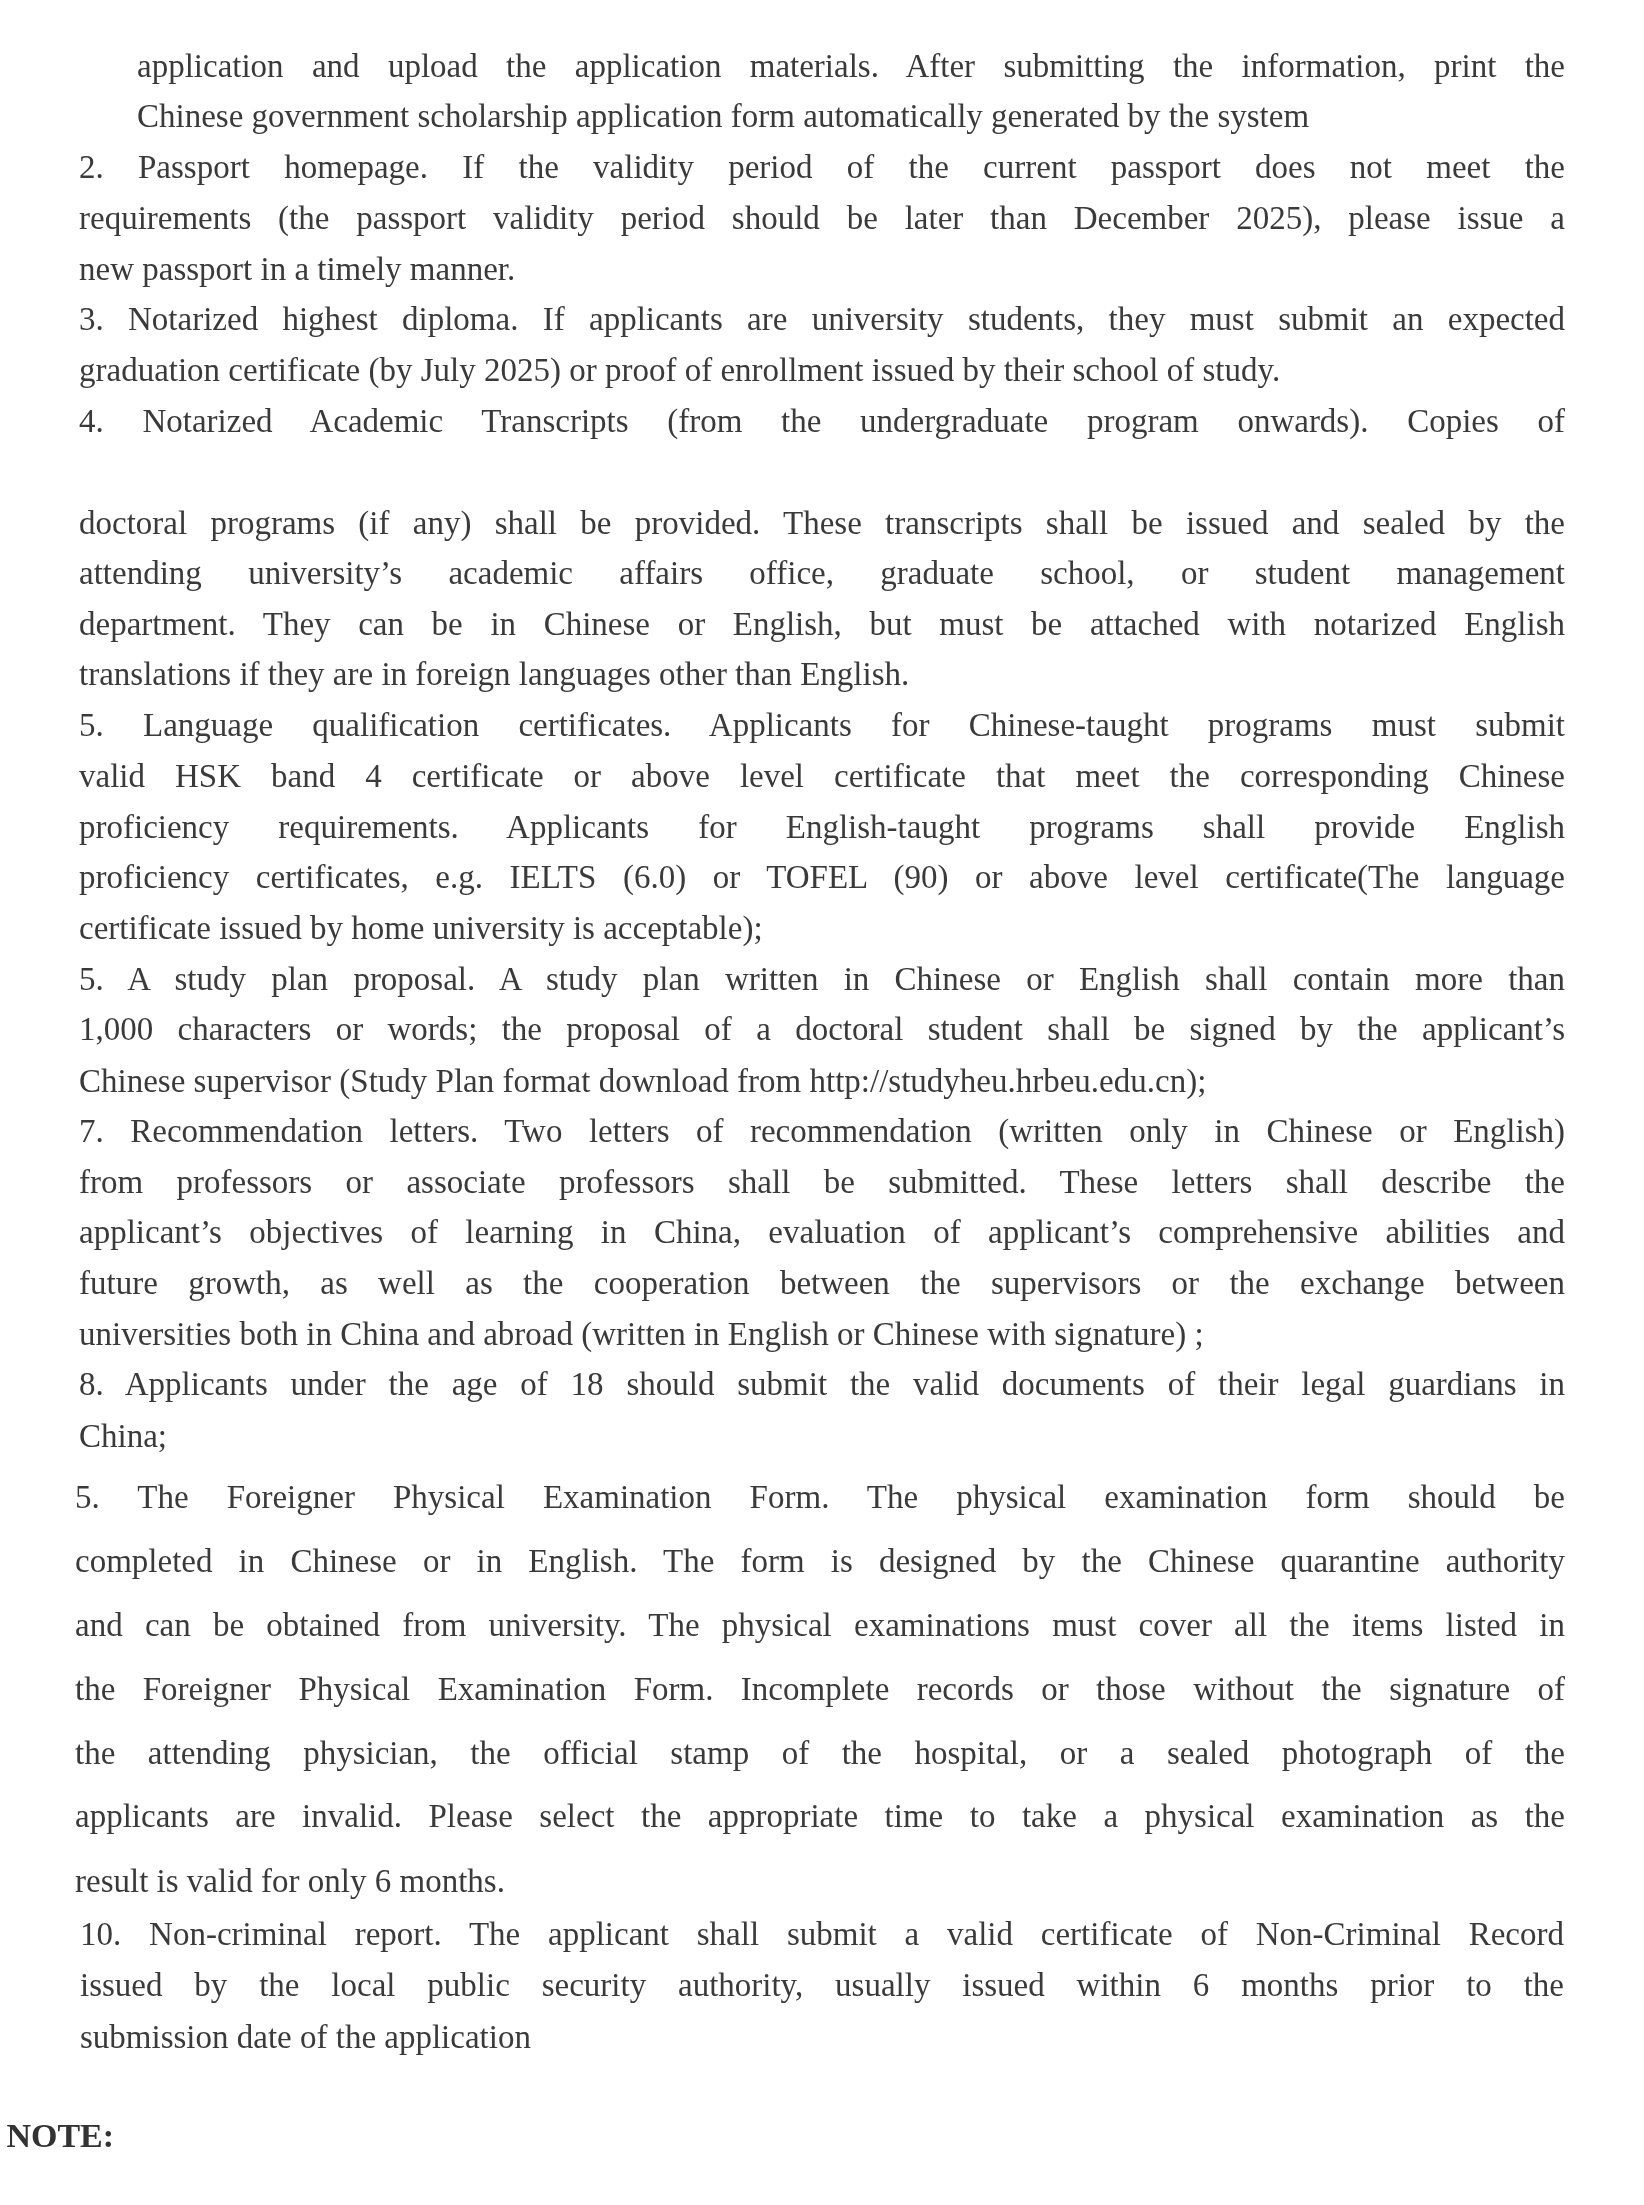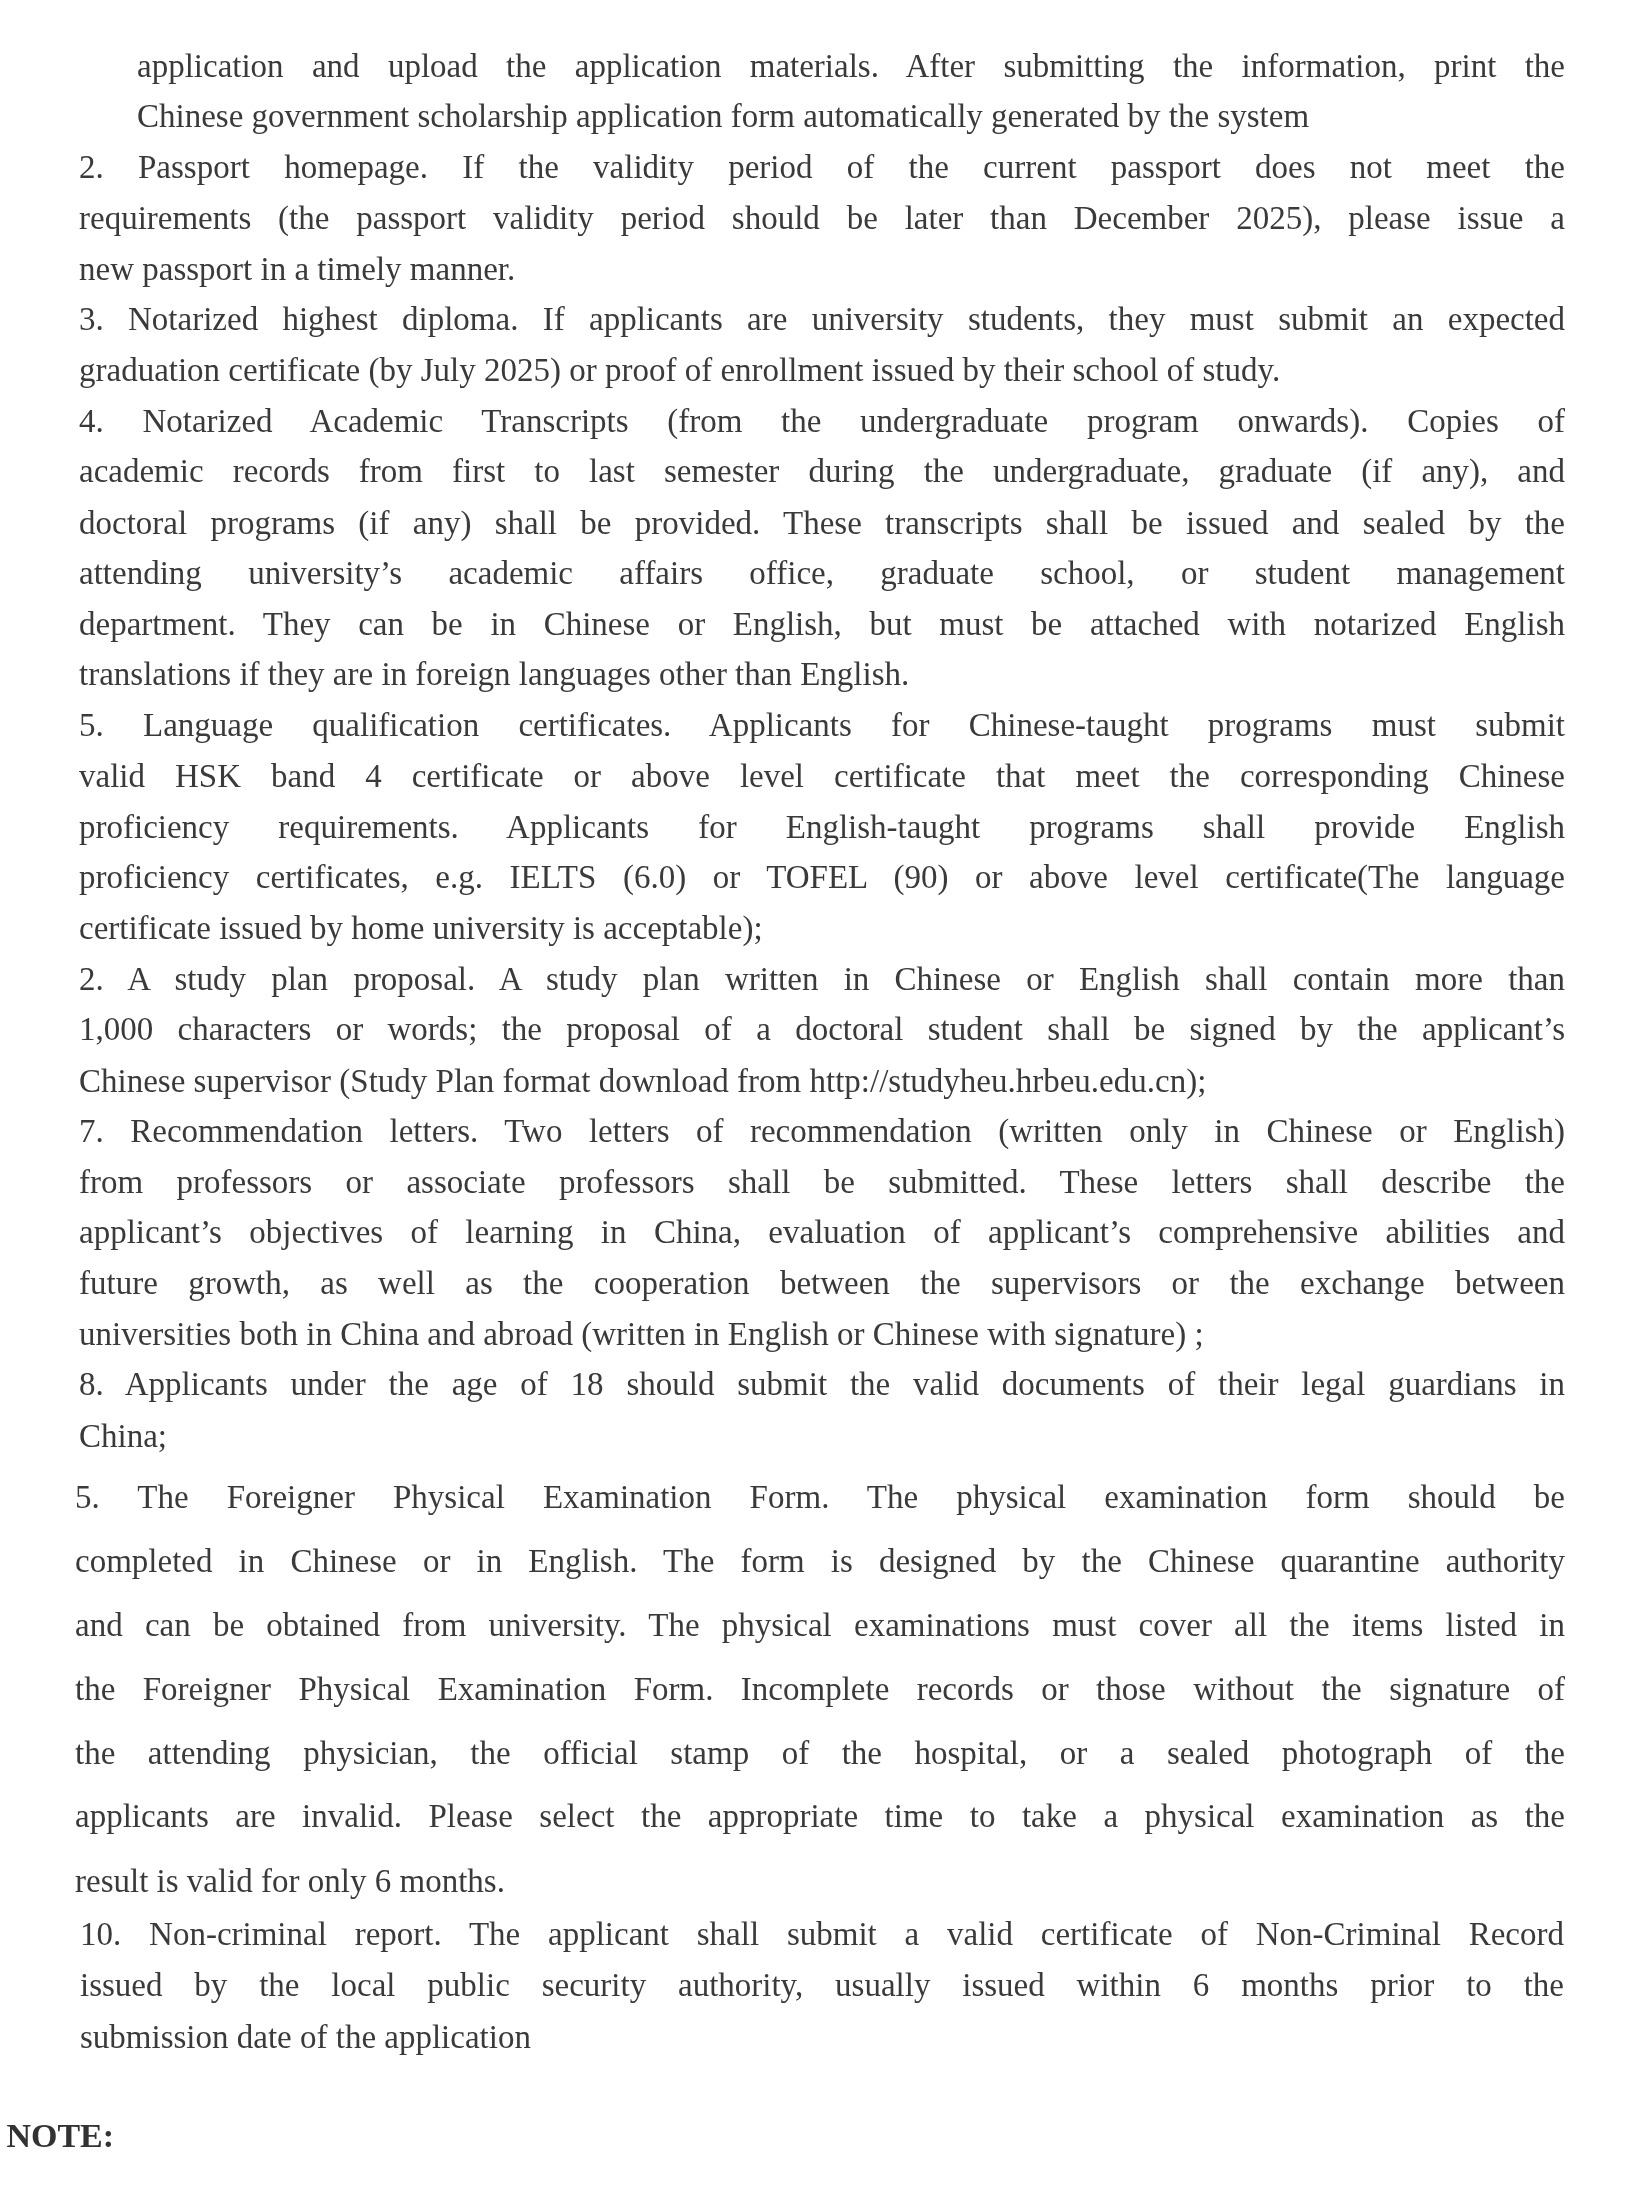--- a/index.html
+++ b/index.html
@@ -70,33 +70,32 @@
   <div class="line indent last" style="top:97px">Chinese government scholarship application form automatically generated by the system</div>
 
   <div class="line" style="top:148px">2. Passport homepage. If the validity period of the current passport does not meet the</div>
   <div class="line" style="top:199px">requirements (the passport validity period should be later than December 2025), please issue a</div>
   <div class="line last" style="top:250px">new passport in a timely manner.</div>
 
   <div class="line" style="top:300px">3. Notarized highest diploma. If applicants are university students, they must submit an expected</div>
   <div class="line last" style="top:351px">graduation certificate (by July 2025) or proof of enrollment issued by their school of study.</div>
 
   <div class="line" style="top:402px">4. Notarized Academic Transcripts (from the undergraduate program onwards). Copies of</div>
-  <div class="line" style="top:452px">academic records from first to last semester during the undergraduate, graduate (if any), and</div>
   <div class="line" style="top:504px">doctoral programs (if any) shall be provided. These transcripts shall be issued and sealed by the</div>
   <div class="line" style="top:554px">attending university’s academic affairs office, graduate school, or student management</div>
   <div class="line" style="top:605px">department. They can be in Chinese or English, but must be attached with notarized English</div>
   <div class="line last" style="top:655px">translations if they are in foreign languages other than English.</div>
 
   <div class="line" style="top:706px">5. Language qualification certificates. Applicants for Chinese-taught programs must submit</div>
   <div class="line" style="top:757px">valid HSK band 4 certificate or above level certificate that meet the corresponding Chinese</div>
   <div class="line" style="top:808px">proficiency requirements. Applicants for English-taught programs shall provide English</div>
   <div class="line" style="top:858px">proficiency certificates, e.g. IELTS (6.0) or TOFEL (90) or above level certificate(The language</div>
   <div class="line last" style="top:909px">certificate issued by home university is acceptable);</div>
 
-  <div class="line" style="top:960px">2. A study plan proposal. A study plan written in Chinese or English shall contain more than</div>
+  <div class="line" style="top:960px">5. A study plan proposal. A study plan written in Chinese or English shall contain more than</div>
   <div class="line" style="top:1010px">1,000 characters or words; the proposal of a doctoral student shall be signed by the applicant’s</div>
   <div class="line last" style="top:1062px">Chinese supervisor (Study Plan format download from http://studyheu.hrbeu.edu.cn);</div>
 
   <div class="line" style="top:1112px">7. Recommendation letters. Two letters of recommendation (written only in Chinese or English)</div>
   <div class="line" style="top:1163px">from professors or associate professors shall be submitted. These letters shall describe the</div>
   <div class="line" style="top:1213px">applicant’s objectives of learning in China, evaluation of applicant’s comprehensive abilities and</div>
   <div class="line" style="top:1264px">future growth, as well as the cooperation between the supervisors or the exchange between</div>
   <div class="line last" style="top:1315px">universities both in China and abroad (written in English or Chinese with signature) ;</div>
 
   <div class="line" style="top:1365px">8. Applicants under the age of 18 should submit the valid documents of their legal guardians in</div>

